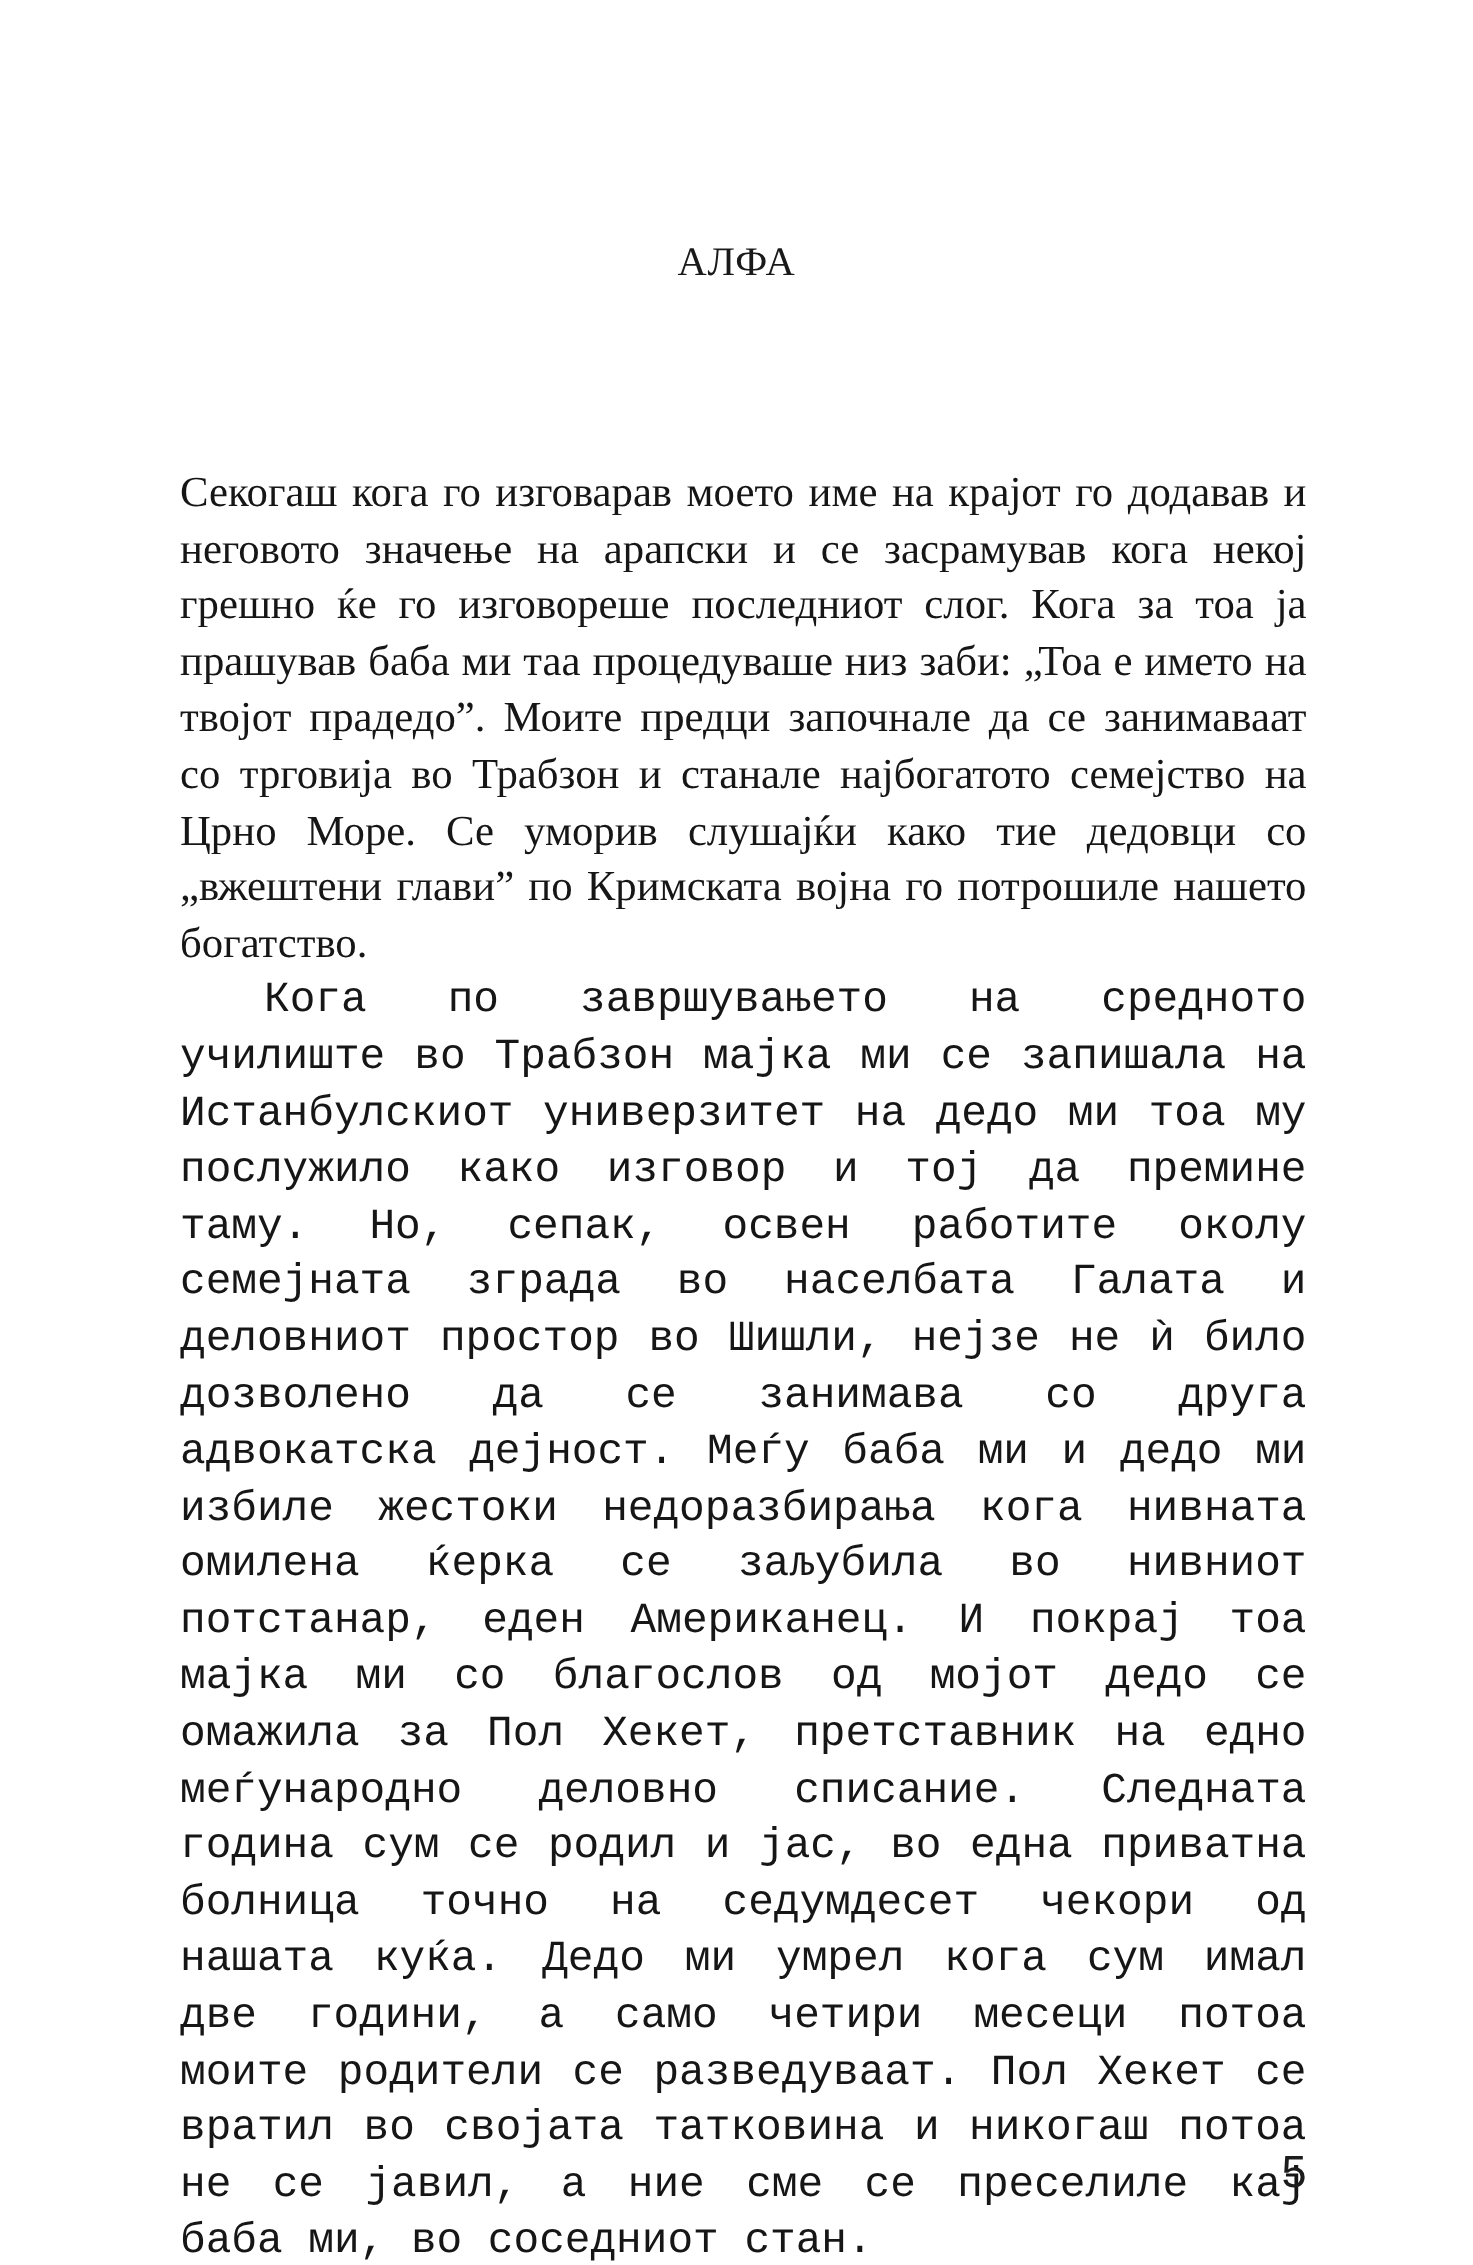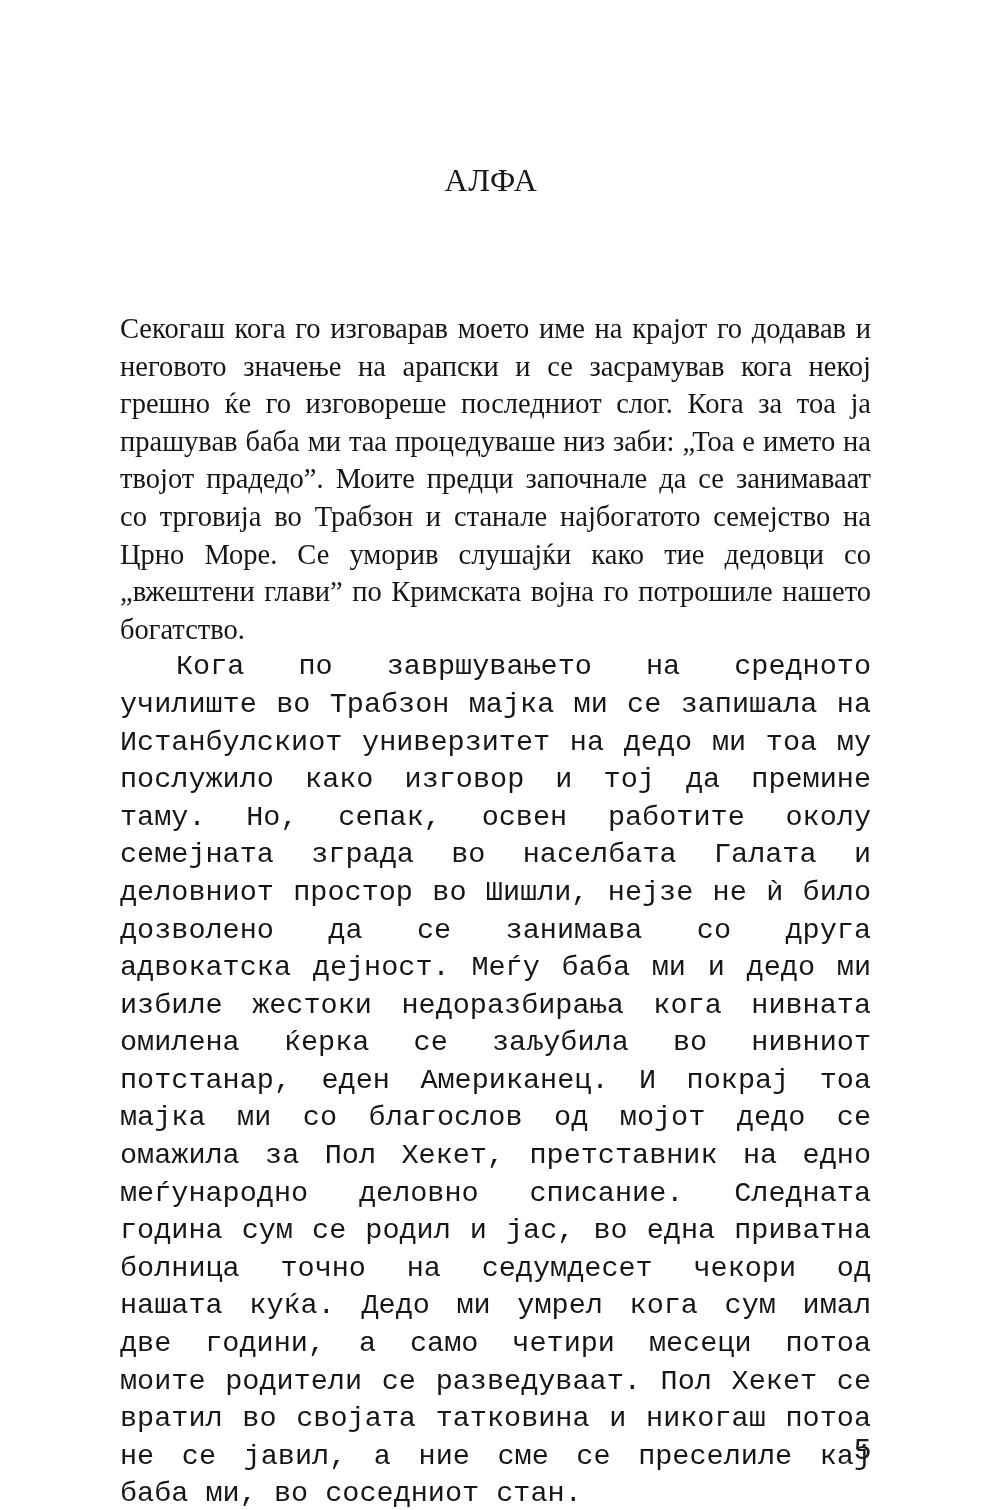--- a/index.html
+++ b/index.html
@@ -18,21 +18,21 @@
   }
 
   
   .chapter-title {
     position: absolute;
     left: 0;
     right: 0;
     top: 143px;
     text-align: center;
     font-family: "Liberation Serif", "DejaVu Serif", serif;
-    font-size: 32px;
+    font-size: 27px;
     font-weight: 400;
     letter-spacing: 0.5px;
     color: #191919;
     line-height: 1;
   }
 
   
   .body-text {
     position: absolute;
     left: 120px;

